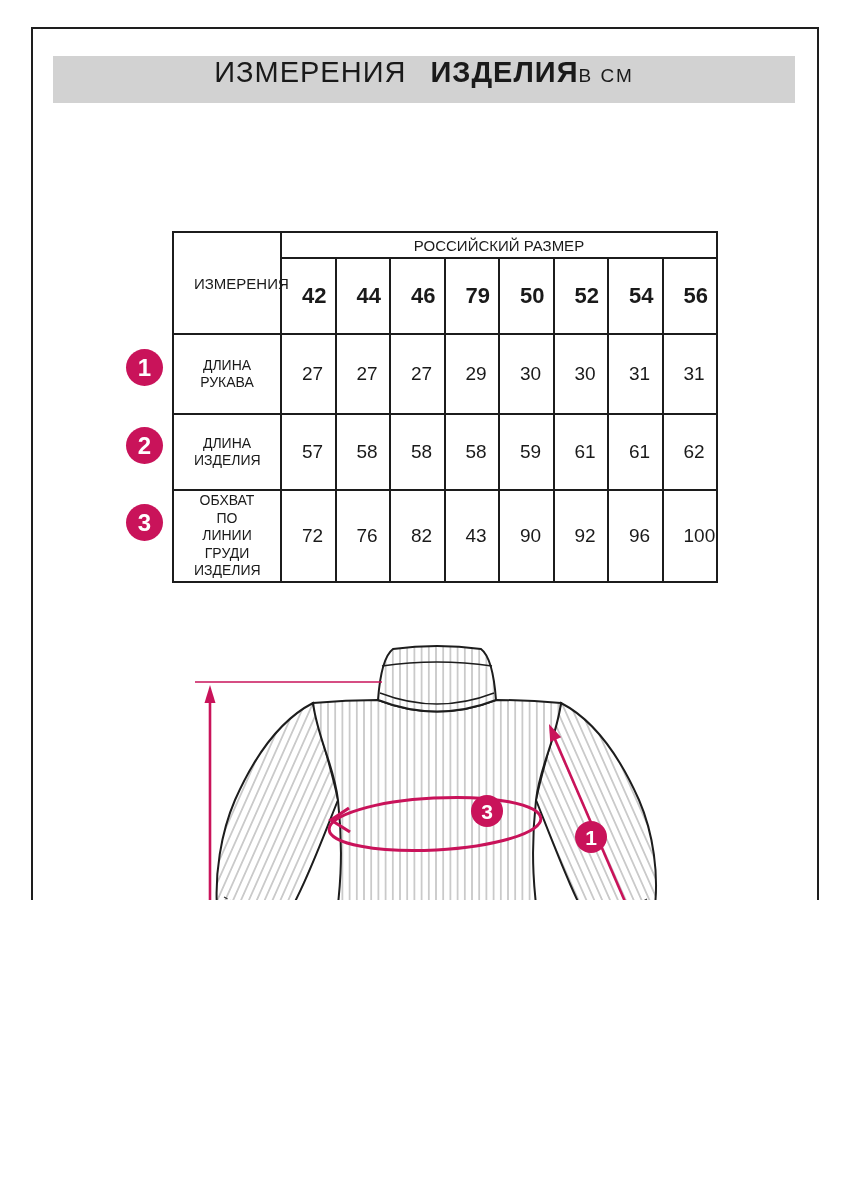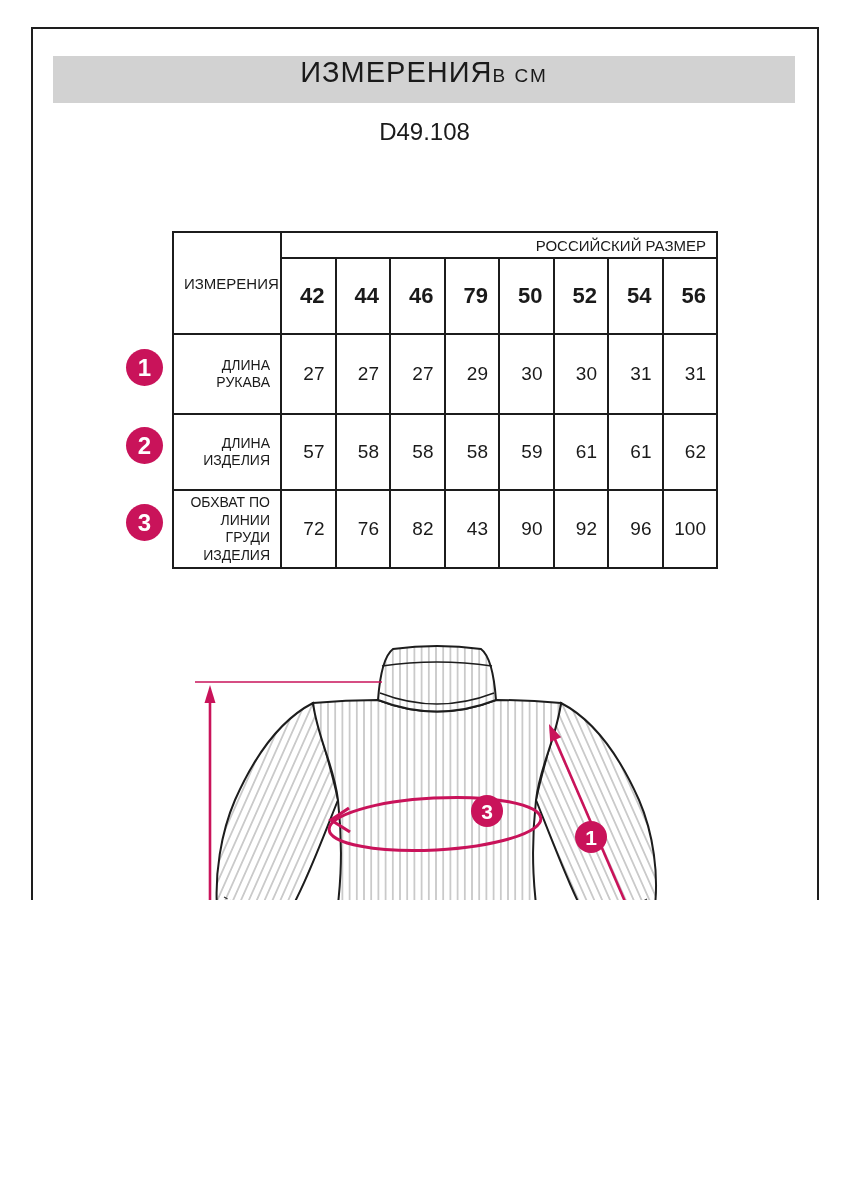--- a/index.html
+++ b/index.html
@@ -11,22 +11,22 @@
             background:#d2d2d2;display:flex;align-items:baseline;justify-content:center;}
   .title-light{font-size:29px;font-weight:400;letter-spacing:1px;}
   .title-bold{font-size:29px;font-weight:700;letter-spacing:1px;margin-left:24px;}
   .title-unit{font-size:19px;font-weight:400;letter-spacing:2px;}
   .code{position:absolute;left:0;top:118px;width:849px;text-align:center;
         font-size:24px;font-weight:400;}
   .desc{position:absolute;left:124px;top:149px;width:600px;text-align:center;
         font-size:19px;line-height:1.33;}
   table.size-table{position:absolute;left:172px;top:231px;width:546px;
         border-collapse:collapse;table-layout:fixed;}
-  table.size-table th,table.size-table td{border:2px solid #1c1c1c;text-align:right;
-        vertical-align:middle;padding:1px 10px;}
+  table.size-table th,table.size-table td{border:2px solid #1c1c1c;text-align:center;
+        vertical-align:middle;padding:1px 20px;}
   .th-group{height:22px;font-size:15px;font-weight:400;}
   .th-measure{font-size:15px;font-weight:400;width:108px;}
   .th-size{height:72px;font-size:22px;font-weight:700;}
   .row-label{font-size:14px;font-weight:400;line-height:1.25;}
   .cell-val{font-size:19px;font-weight:400;}
   .r1{height:80px;}.r2{height:76px;}.r3{height:78px;}
   .badge{position:absolute;width:37px;height:37px;border-radius:50%;
          display:flex;align-items:center;justify-content:center;
          color:#fff;font-size:24px;font-weight:700;}
   .note{position:absolute;left:172px;top:578px;width:546px;text-align:center;
@@ -34,24 +34,24 @@
   .diagram{position:absolute;left:130px;top:645px;}
 </style>
 </head>
 <body>
 
 <div class="page">
   <div class="frame"></div>
 
   <div class="titlebar">
     <span class="title-light">ИЗМЕРЕНИЯ</span>
+    <span class="title-bold">ИЗДЕЛИЯ</span>
     <span class="title-unit">В СМ</span>
   </div>
 
-  <div class="code">D49.108</div>
 
   <table class="size-table">
     <colgroup>
       <col style="width:108px">
       <col>
         <col>
         <col>
         <col>
         <col>
         <col>

